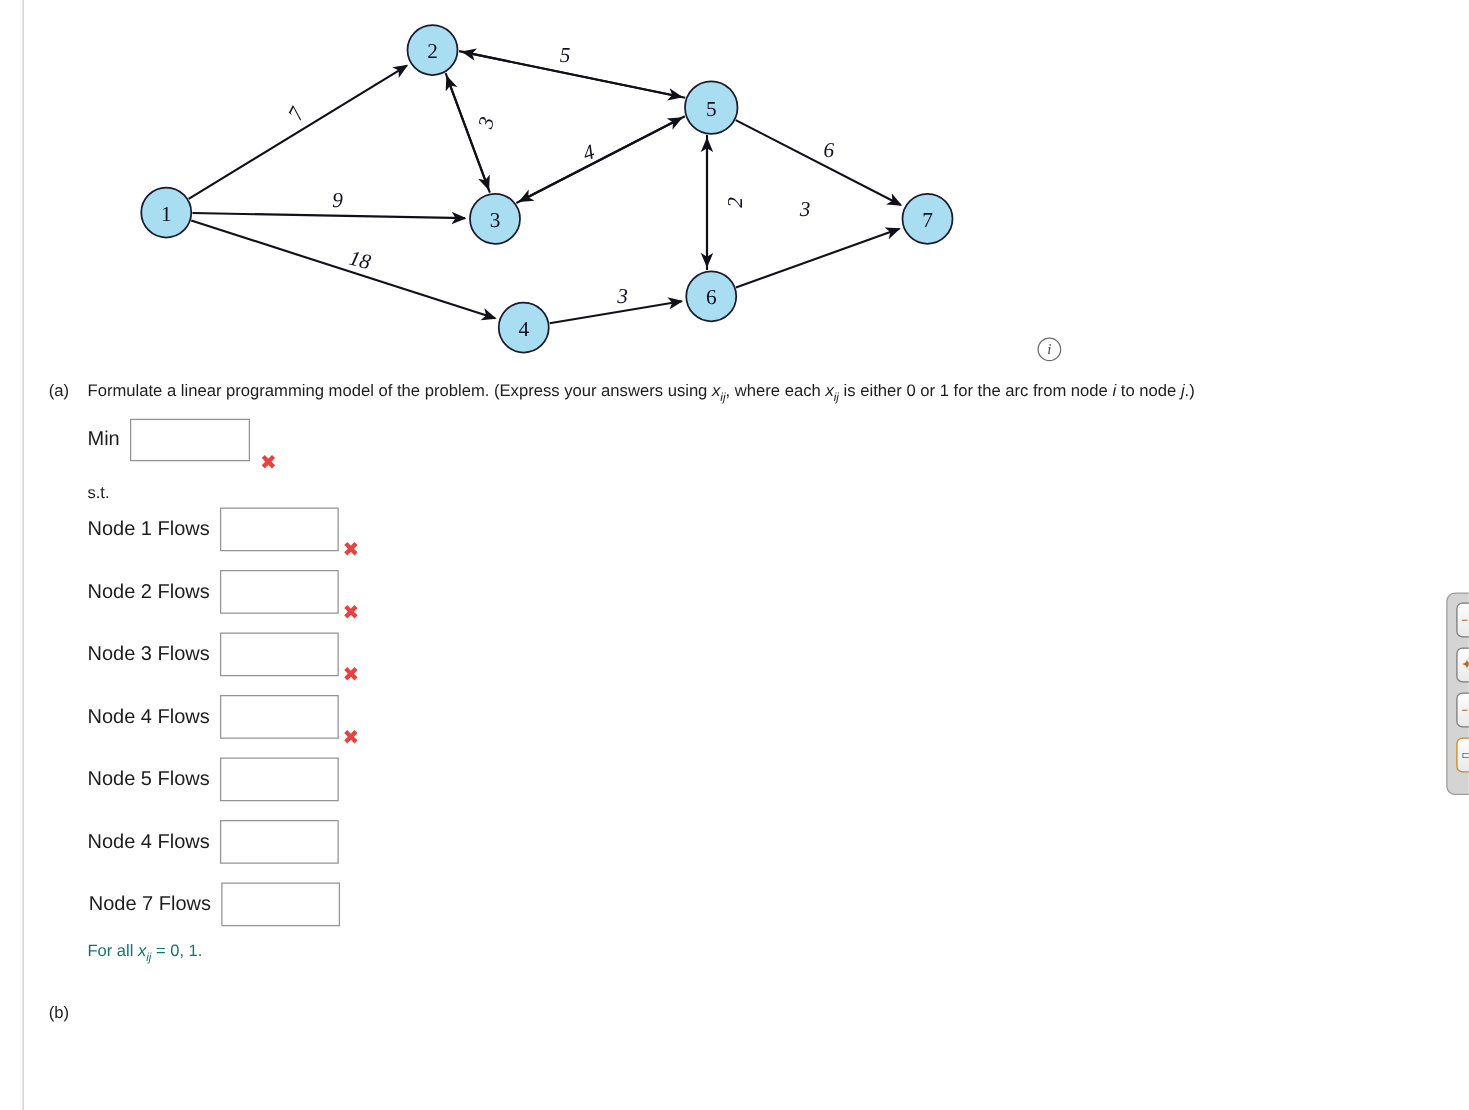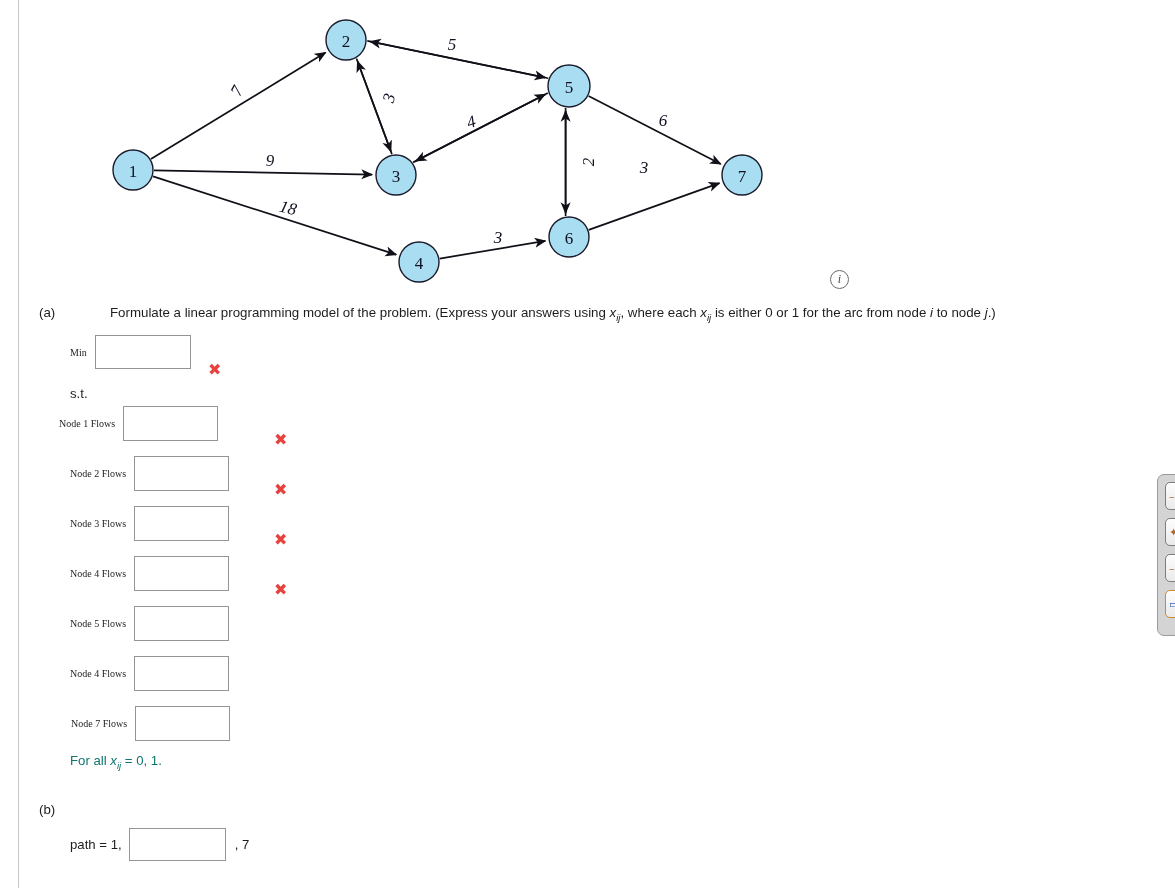--- a/index.html
+++ b/index.html
@@ -100,25 +100,24 @@
     font-style: italic;
   }
 
   
   .row {
     position: absolute;
     display: flex;
     align-items: center;
   }
   .row-label {
-    font-size: 10px;
+    font-size: 16px;
     color: #1d1d1d;
     margin-right: 8px;
     white-space: nowrap;
-    font-family: Liberation Serif, serif;
   }
   input.ans {
     box-sizing: border-box;
     border: 1px solid #949494;
     background: #ffffff;
     outline: none;
     font-family: "Liberation Sans", sans-serif;
     font-size: 13px;
     padding: 2px 4px;
     color: #111;
@@ -261,34 +260,34 @@
         <text x="528" y="162" class="arc-label" transform="rotate(-90 528 162)">2</text>
         <text x="603" y="120" class="arc-label">6</text>
         <text x="438" y="237" class="arc-label">3</text>
         <text x="584" y="167" class="arc-label">3</text>
       </svg>
     <div class="info-icon">i</div>
   </div>
 
   <div class="q-label" style="top:305px;">(a)</div>
 
-  <div class="q-text" style="top:305px;margin-left:40px;">
+  <div class="q-text" style="top:305px;">
     <span>Formulate a linear programming model of the problem. (Express your answers using </span><i class="v">x</i><span class="sub">ij</span><span>, where each </span><i class="v">x</i><span class="sub">ij</span><span> is either 0 or 1 for the arc from node </span><i class="v">i</i><span> to node </span><i class="v">j</i><span>.)</span>
   </div>
 
   <div class="row" style="left:70px; top:335px;">
     <span class="row-label">Min</span>
     <input class="ans min-box" type="text" value="" style="">
   </div>
   <div class="xmark" style="left:208px; top:362px;">✖</div>
 
   <div class="st-label" style="top:386px;">s.t.</div>
 
   <div id="constraints">
-      <div class="row" style="left: 59px; top: 406px;">
+      <div class="row" style="left: 70px; top: 406px;">
         <span class="row-label">Node 1 Flows</span>
         <input type="text" class="ans node-box" style="">
       </div>
       <div class="xmark" style="left: 274px; top: 432px;">✖</div>
       <div class="row" style="left: 70px; top: 456px;">
         <span class="row-label">Node 2 Flows</span>
         <input type="text" class="ans node-box" style="">
       </div>
       <div class="xmark" style="left: 274px; top: 482px;">✖</div>
       <div class="row" style="left: 70px; top: 506px;">
@@ -314,25 +313,20 @@
         <input type="text" class="ans node-box" style="">
       </div>
     </div>
 
   <div class="forall" style="top:753px;">
     <span>For all </span><i class="v">x</i><span class="sub">ij</span><span> = 0, 1.</span>
   </div>
 
   <div class="q-label" style="top:802px;">(b)</div>
 
-  <div class="row" style="left:70px; top:828px;">
-    <span class="path-prefix">path = 1,</span>
-    <input class="ans path-box" type="text" value="" style="">
-    <span class="path-suffix">, 7</span>
-  </div>
 
   <div class="edge-toolbar" id="edge-toolbar">
       <div class="edge-btn">
         <span class="glyph">–</span>
       </div>
       <div class="edge-btn">
         <span class="glyph">✦</span>
       </div>
       <div class="edge-btn">
         <span class="glyph">–</span>

